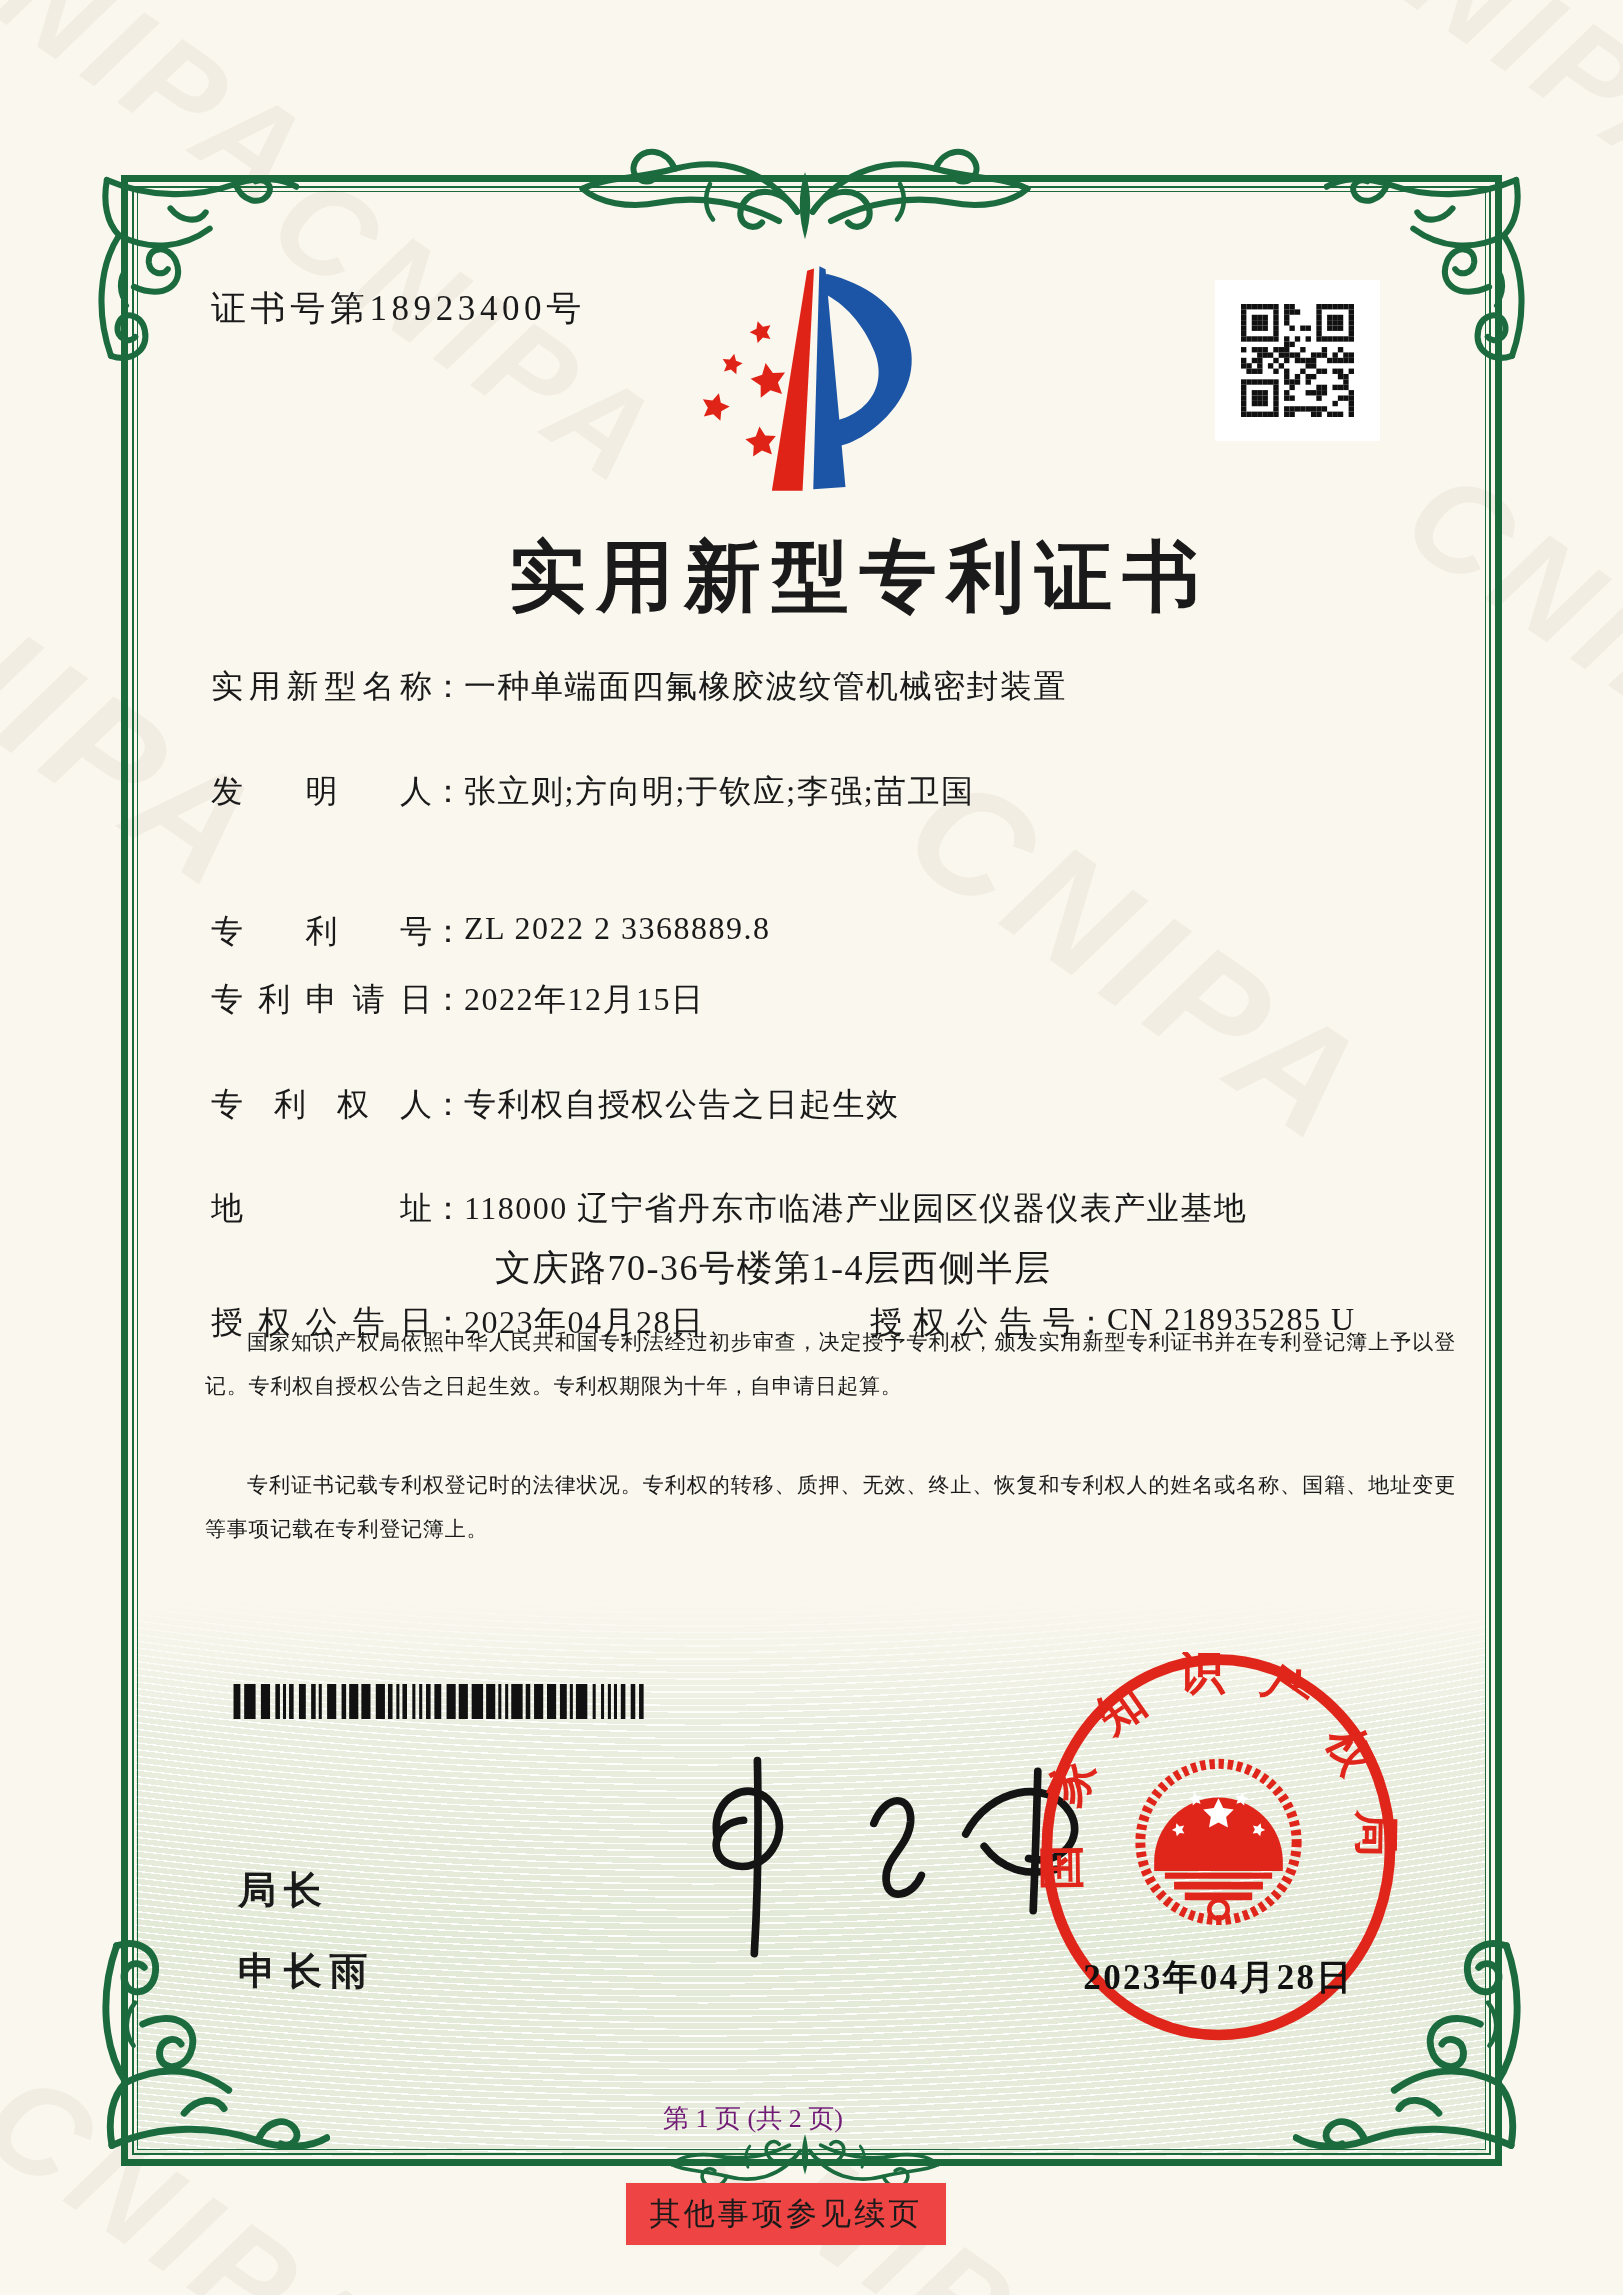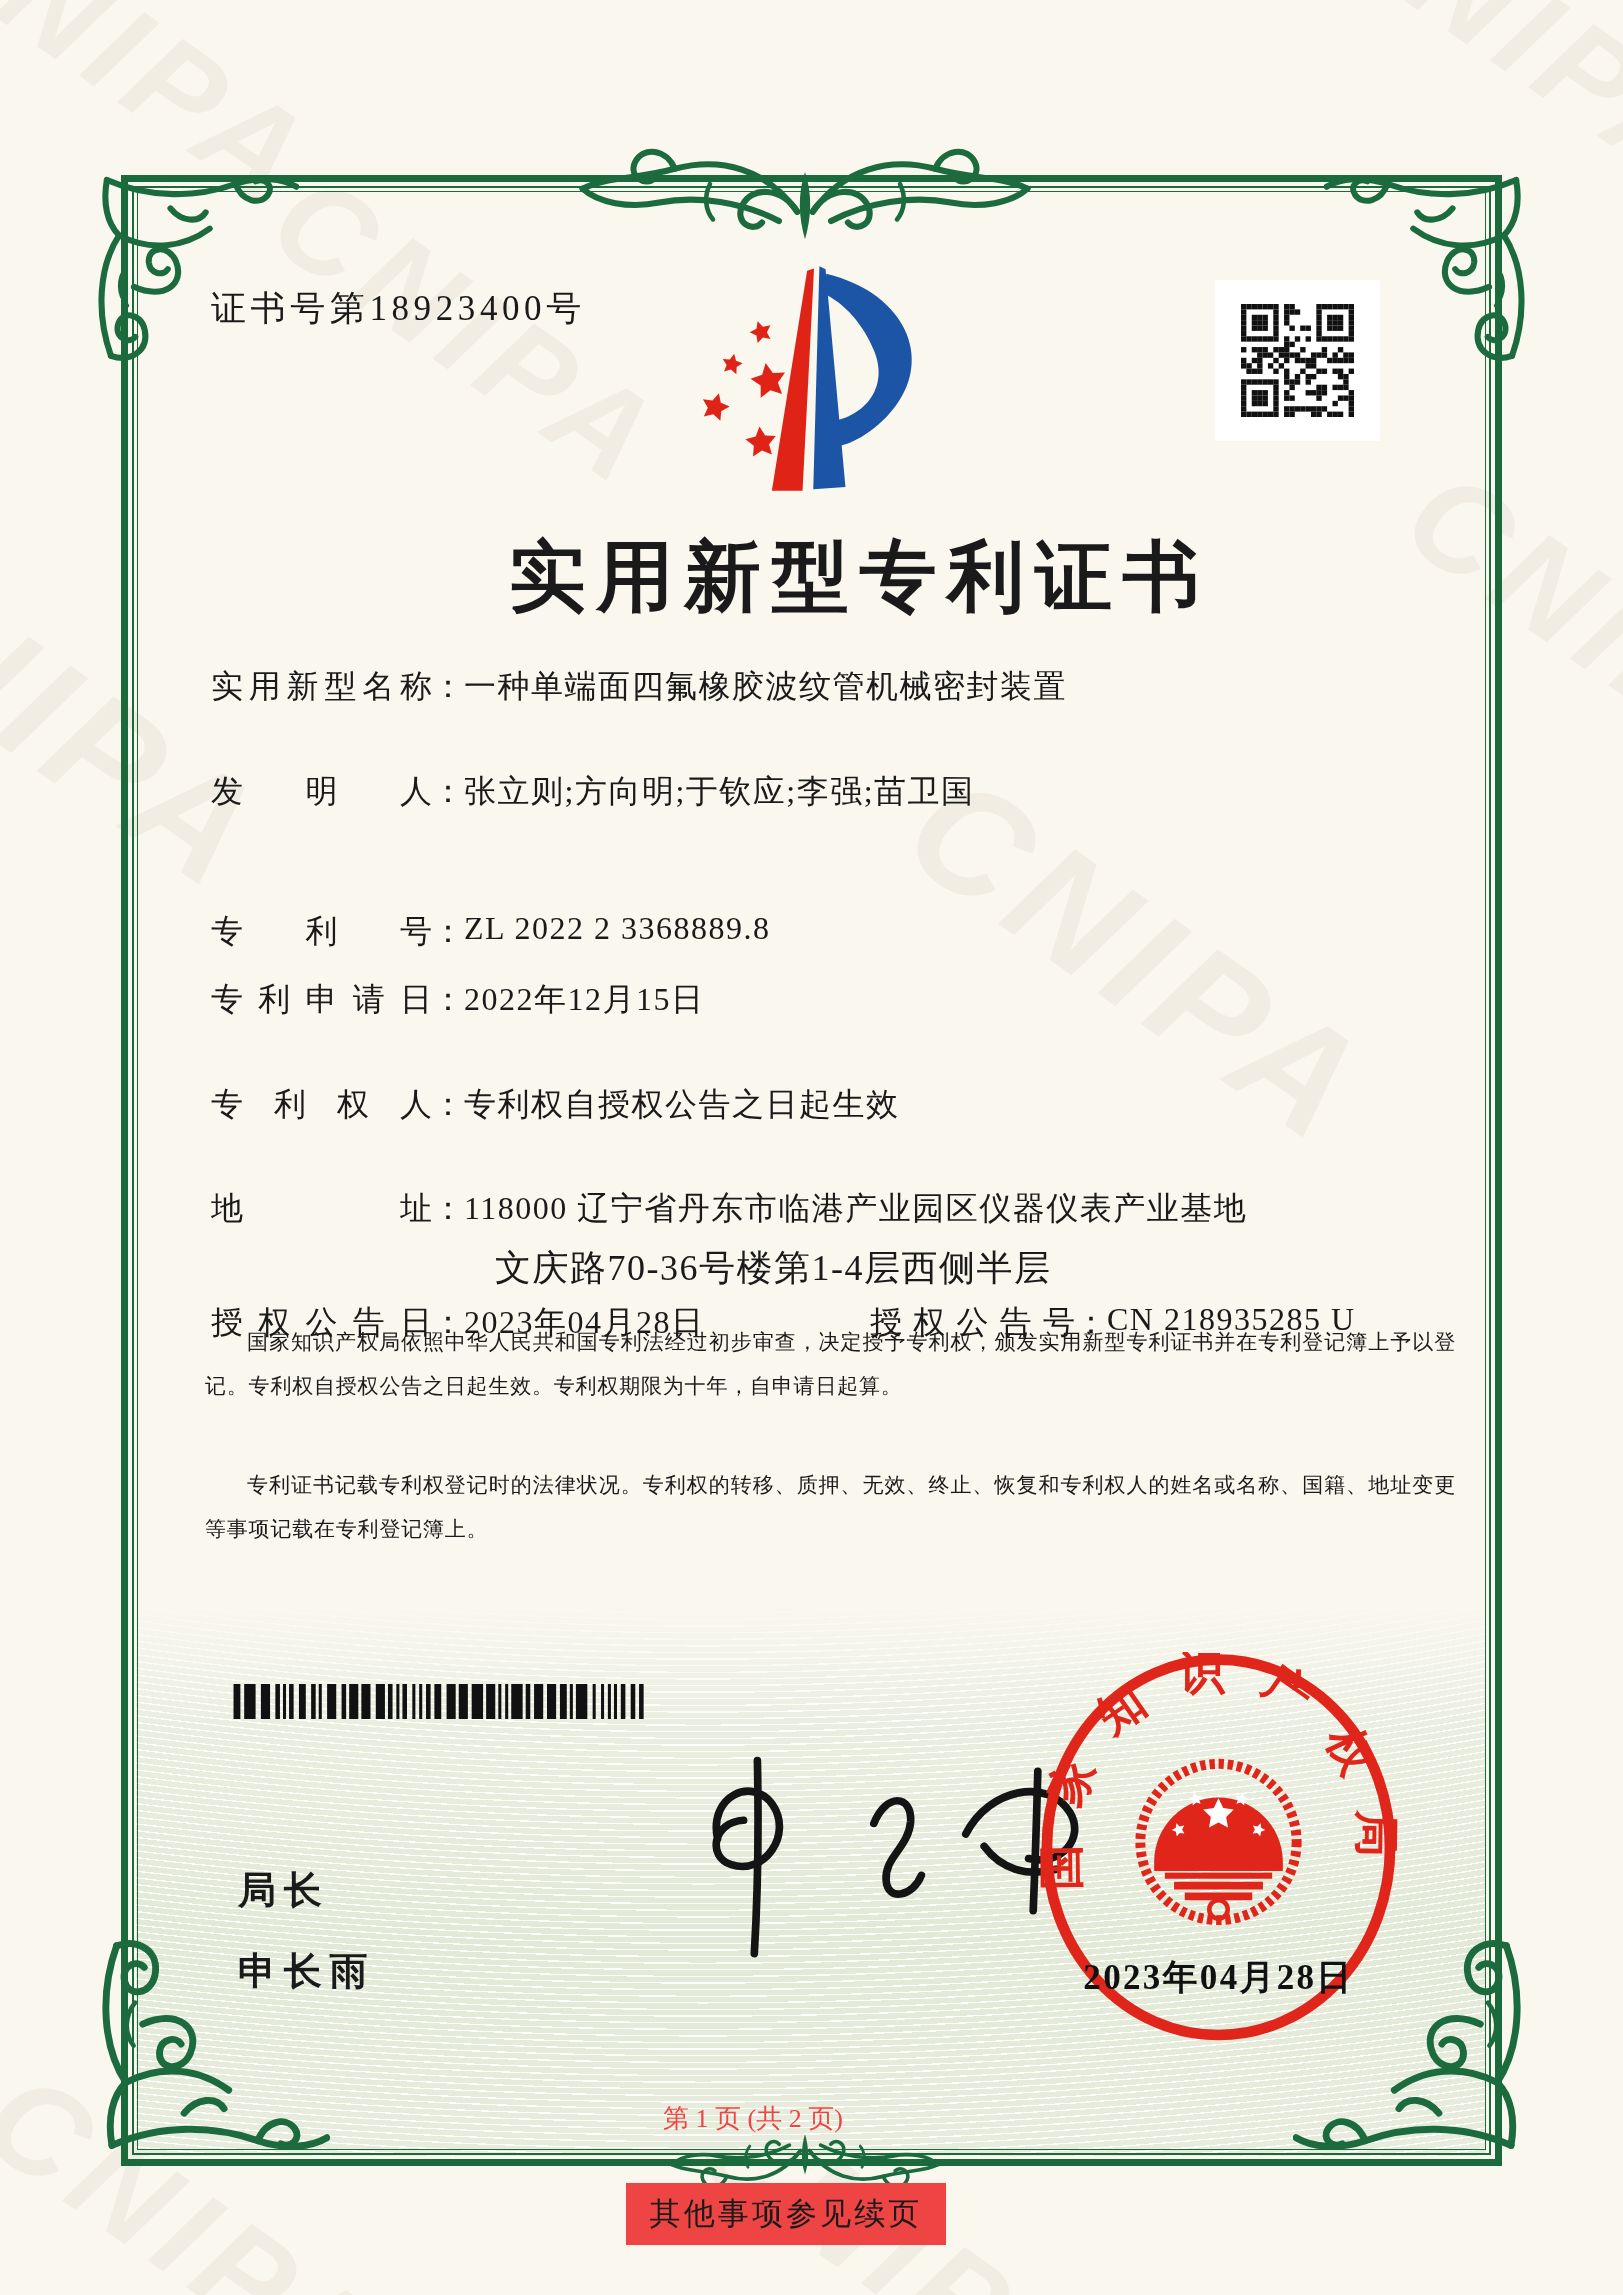--- a/index.html
+++ b/index.html
@@ -52,21 +52,21 @@
   .grant2 .lab{width:205px;}
   .bodytext{
     position:absolute;left:205px;width:1251px;z-index:4;
     font-size:21px;line-height:44px;text-align:justify;text-indent:2em;letter-spacing:0.8px;
   }
   .officer{
     position:absolute;left:238px;z-index:5;
     font-family:"Liberation Sans","DejaVu Sans",sans-serif;
     font-weight:bold;font-size:38px;letter-spacing:7.7px;
   }
-  .pageno{position:absolute;left:596px;top:2101px;width:314px;text-align:center;font-size:26px;z-index:4;color:#ef4444;}
+  .pageno{position:absolute;left:596px;top:2101px;width:314px;text-align:center;font-size:26px;z-index:4;color:#701a75;}
   .notebox{
     position:absolute;left:626px;top:2183px;width:320px;height:62px;background:#ef4444;
     z-index:4;display:flex;align-items:center;justify-content:center;
     font-size:31px;letter-spacing:3.1px;box-shadow:0 0 4.6px rgba(0,0,0,0.04);
   }
   .qrbox{position:absolute;left:1215px;top:280px;width:165px;height:161px;background:#ffffff;z-index:4;}
   .qrbox svg{position:absolute;left:26px;top:24px;}
   .logo{position:absolute;left:686px;top:257px;z-index:4;}
   .barcode{position:absolute;left:232px;top:1684px;z-index:4;}
   .sig{position:absolute;left:644px;top:1748px;z-index:5;}

